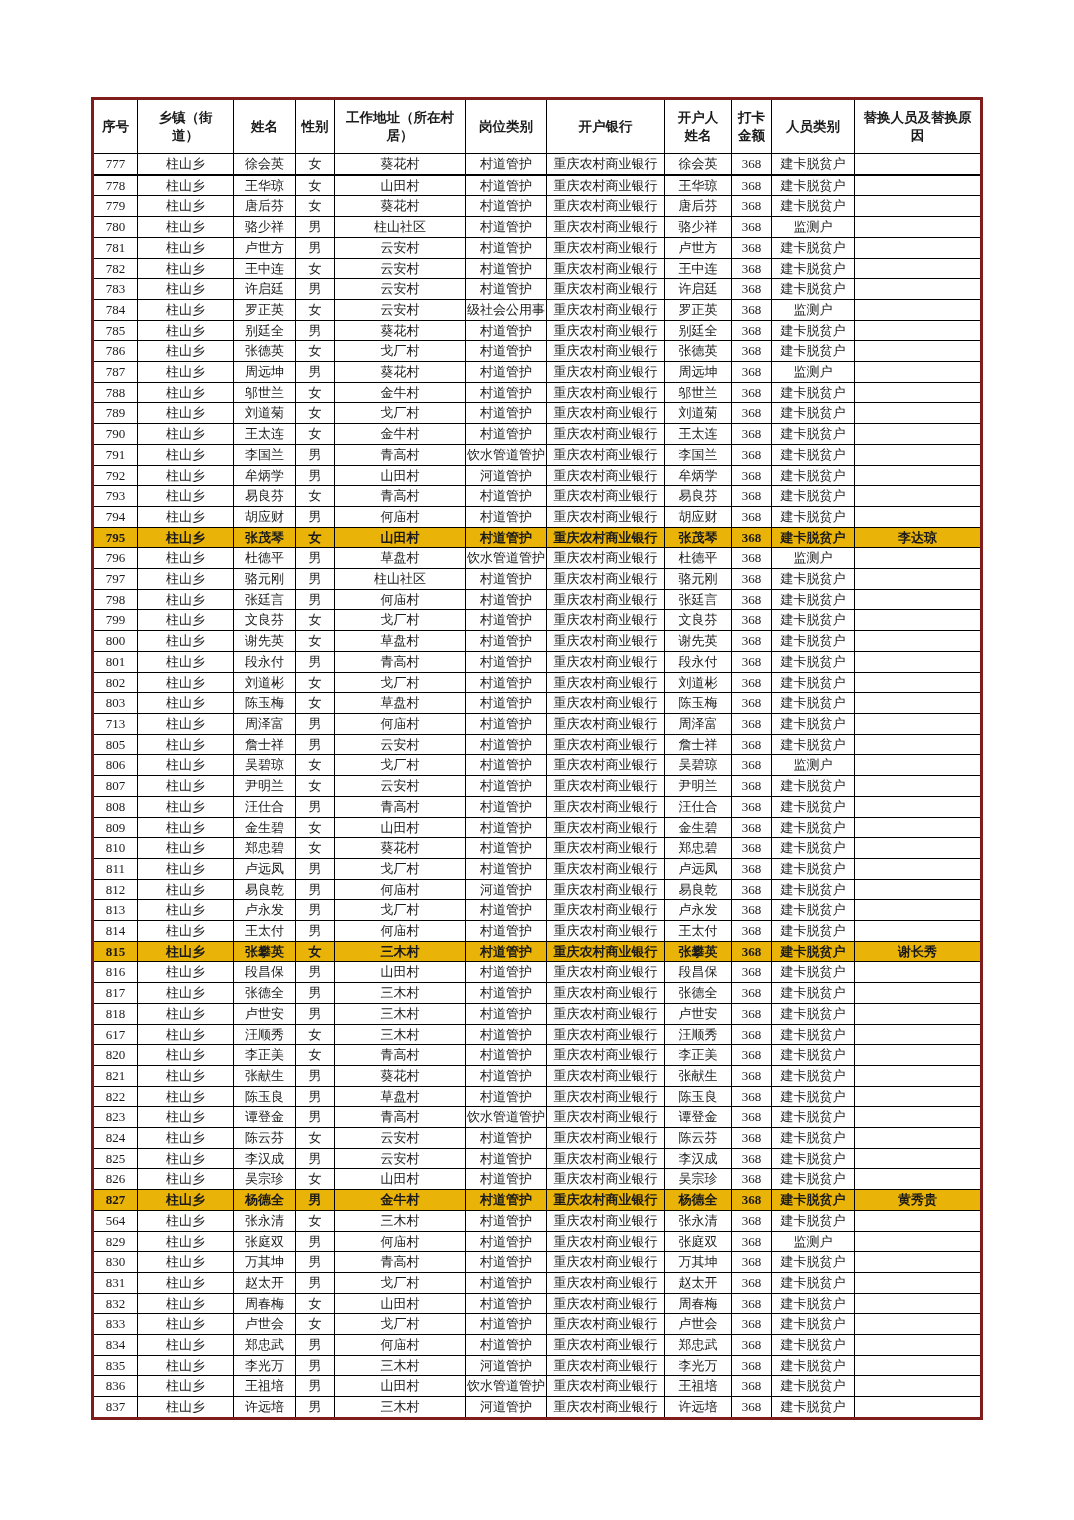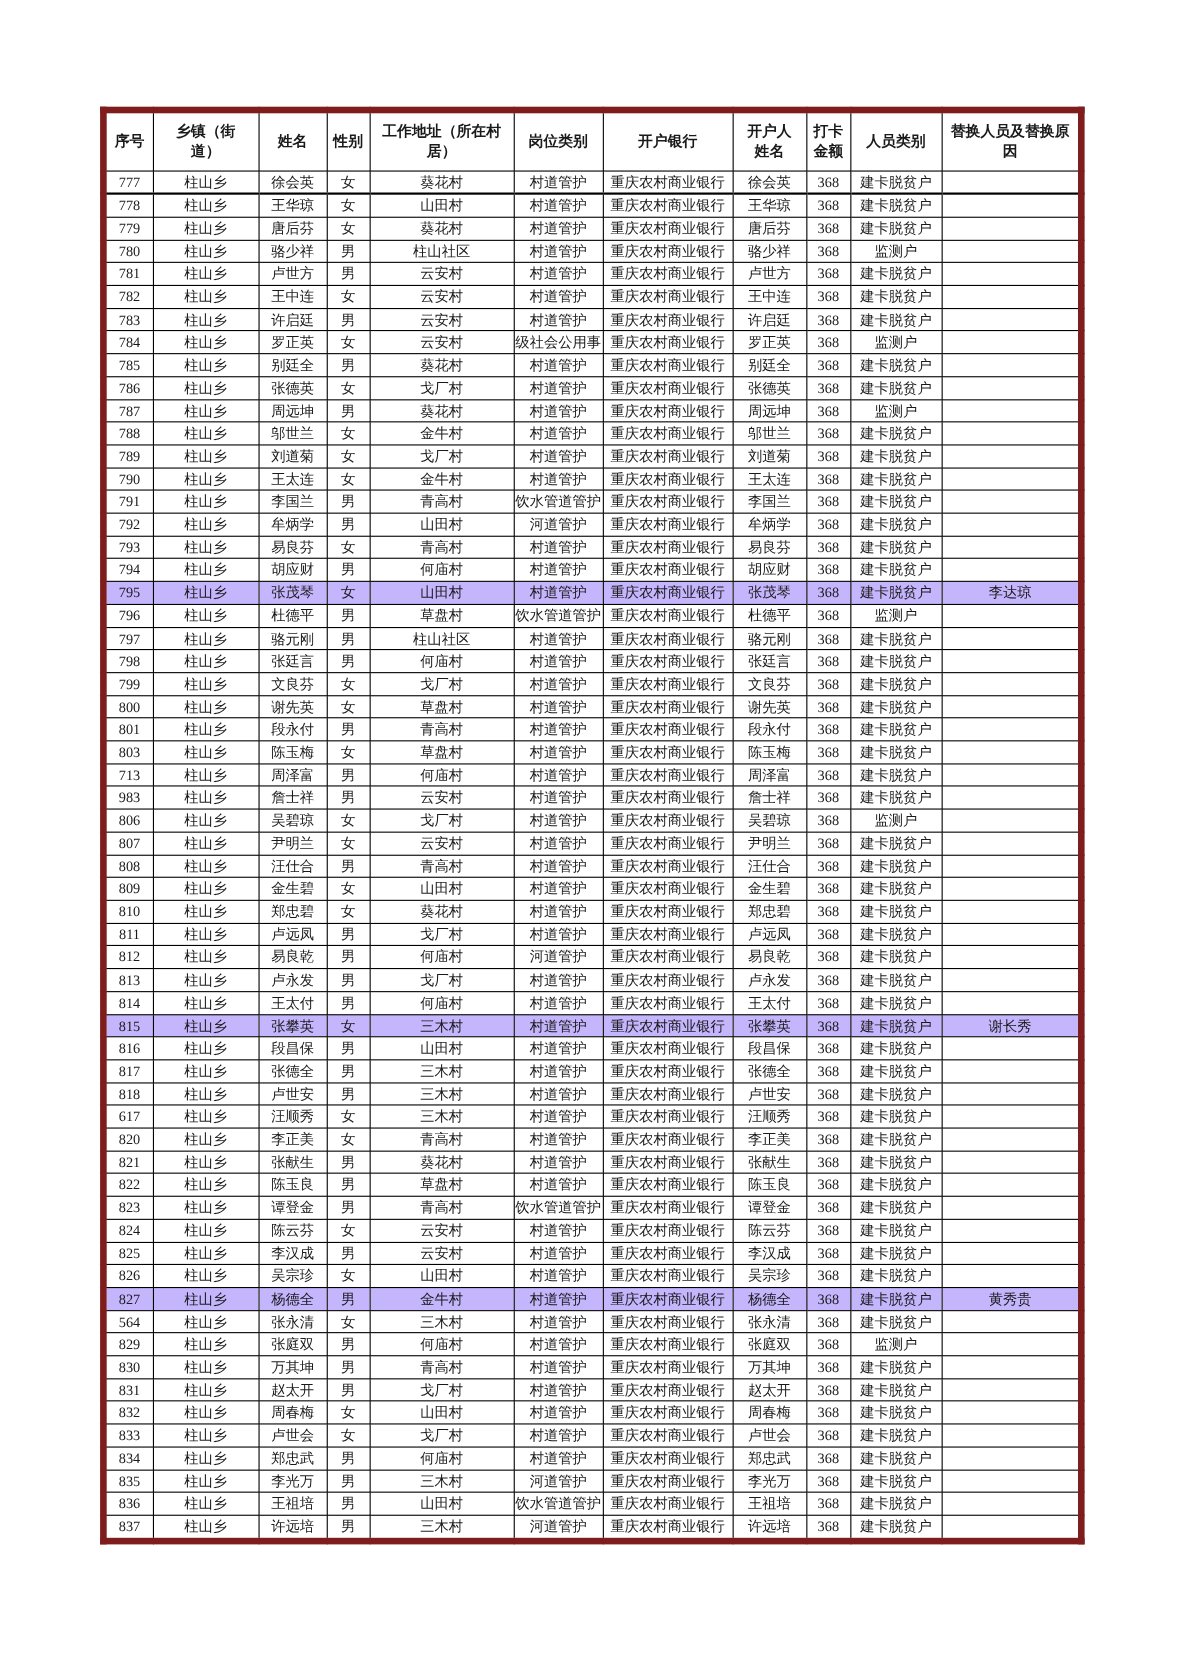--- a/index.html
+++ b/index.html
@@ -11,21 +11,21 @@
     font-family: "Liberation Serif", "DejaVu Serif", serif;
   }
   .sheet {
     position: absolute;
     left: 91px;
     top: 97px;
   }
   table.data-table {
     border-collapse: collapse;
     table-layout: fixed;
-    border: 6px solid #7f1d1d;
+    border: 3px solid #7f1d1d;
   }
   table.data-table th, table.data-table td {
     border: 1px solid #000;
     padding: 0 1px;
     color: #1a1a1a;
     text-align: center;
     vertical-align: middle;
     overflow: hidden;
     box-sizing: border-box;
   }
@@ -46,21 +46,21 @@
   col.c-township   { width: 96px; }
   col.c-name       { width: 62px; }
   col.c-gender     { width: 39px; }
   col.c-village    { width: 131px; }
   col.c-position   { width: 77px; }
   col.c-bank       { width: 118px; }
   col.c-account    { width: 67px; }
   col.c-amount     { width: 40px; }
   col.c-category   { width: 83px; }
   col.c-replace    { width: 127px; }
-  tr.highlighted td { background: #c4b5fd; }
+  tr.highlighted td { background: #eab308; font-weight: bold; }
   tr.thick-bottom td { border-bottom-width: 2px; }
 </style>
 </head>
 <body>
 
 <div class="sheet">
   <table class="data-table">
     <colgroup>
       <col class="c-seq">
         <col class="c-township">
@@ -414,20 +414,33 @@
           <td>男</td>
           <td>青高村</td>
           <td>村道管护</td>
           <td>重庆农村商业银行</td>
           <td>段永付</td>
           <td>368</td>
           <td>建卡脱贫户</td>
           <td></td>
         </tr>
         <tr>
+          <td>802</td>
+          <td>柱山乡</td>
+          <td>刘道彬</td>
+          <td>女</td>
+          <td>戈厂村</td>
+          <td>村道管护</td>
+          <td>重庆农村商业银行</td>
+          <td>刘道彬</td>
+          <td>368</td>
+          <td>建卡脱贫户</td>
+          <td></td>
+        </tr>
+        <tr>
           <td>803</td>
           <td>柱山乡</td>
           <td>陈玉梅</td>
           <td>女</td>
           <td>草盘村</td>
           <td>村道管护</td>
           <td>重庆农村商业银行</td>
           <td>陈玉梅</td>
           <td>368</td>
           <td>建卡脱贫户</td>
@@ -440,21 +453,21 @@
           <td>男</td>
           <td>何庙村</td>
           <td>村道管护</td>
           <td>重庆农村商业银行</td>
           <td>周泽富</td>
           <td>368</td>
           <td>建卡脱贫户</td>
           <td></td>
         </tr>
         <tr>
-          <td>983</td>
+          <td>805</td>
           <td>柱山乡</td>
           <td>詹士祥</td>
           <td>男</td>
           <td>云安村</td>
           <td>村道管护</td>
           <td>重庆农村商业银行</td>
           <td>詹士祥</td>
           <td>368</td>
           <td>建卡脱贫户</td>
           <td></td>

